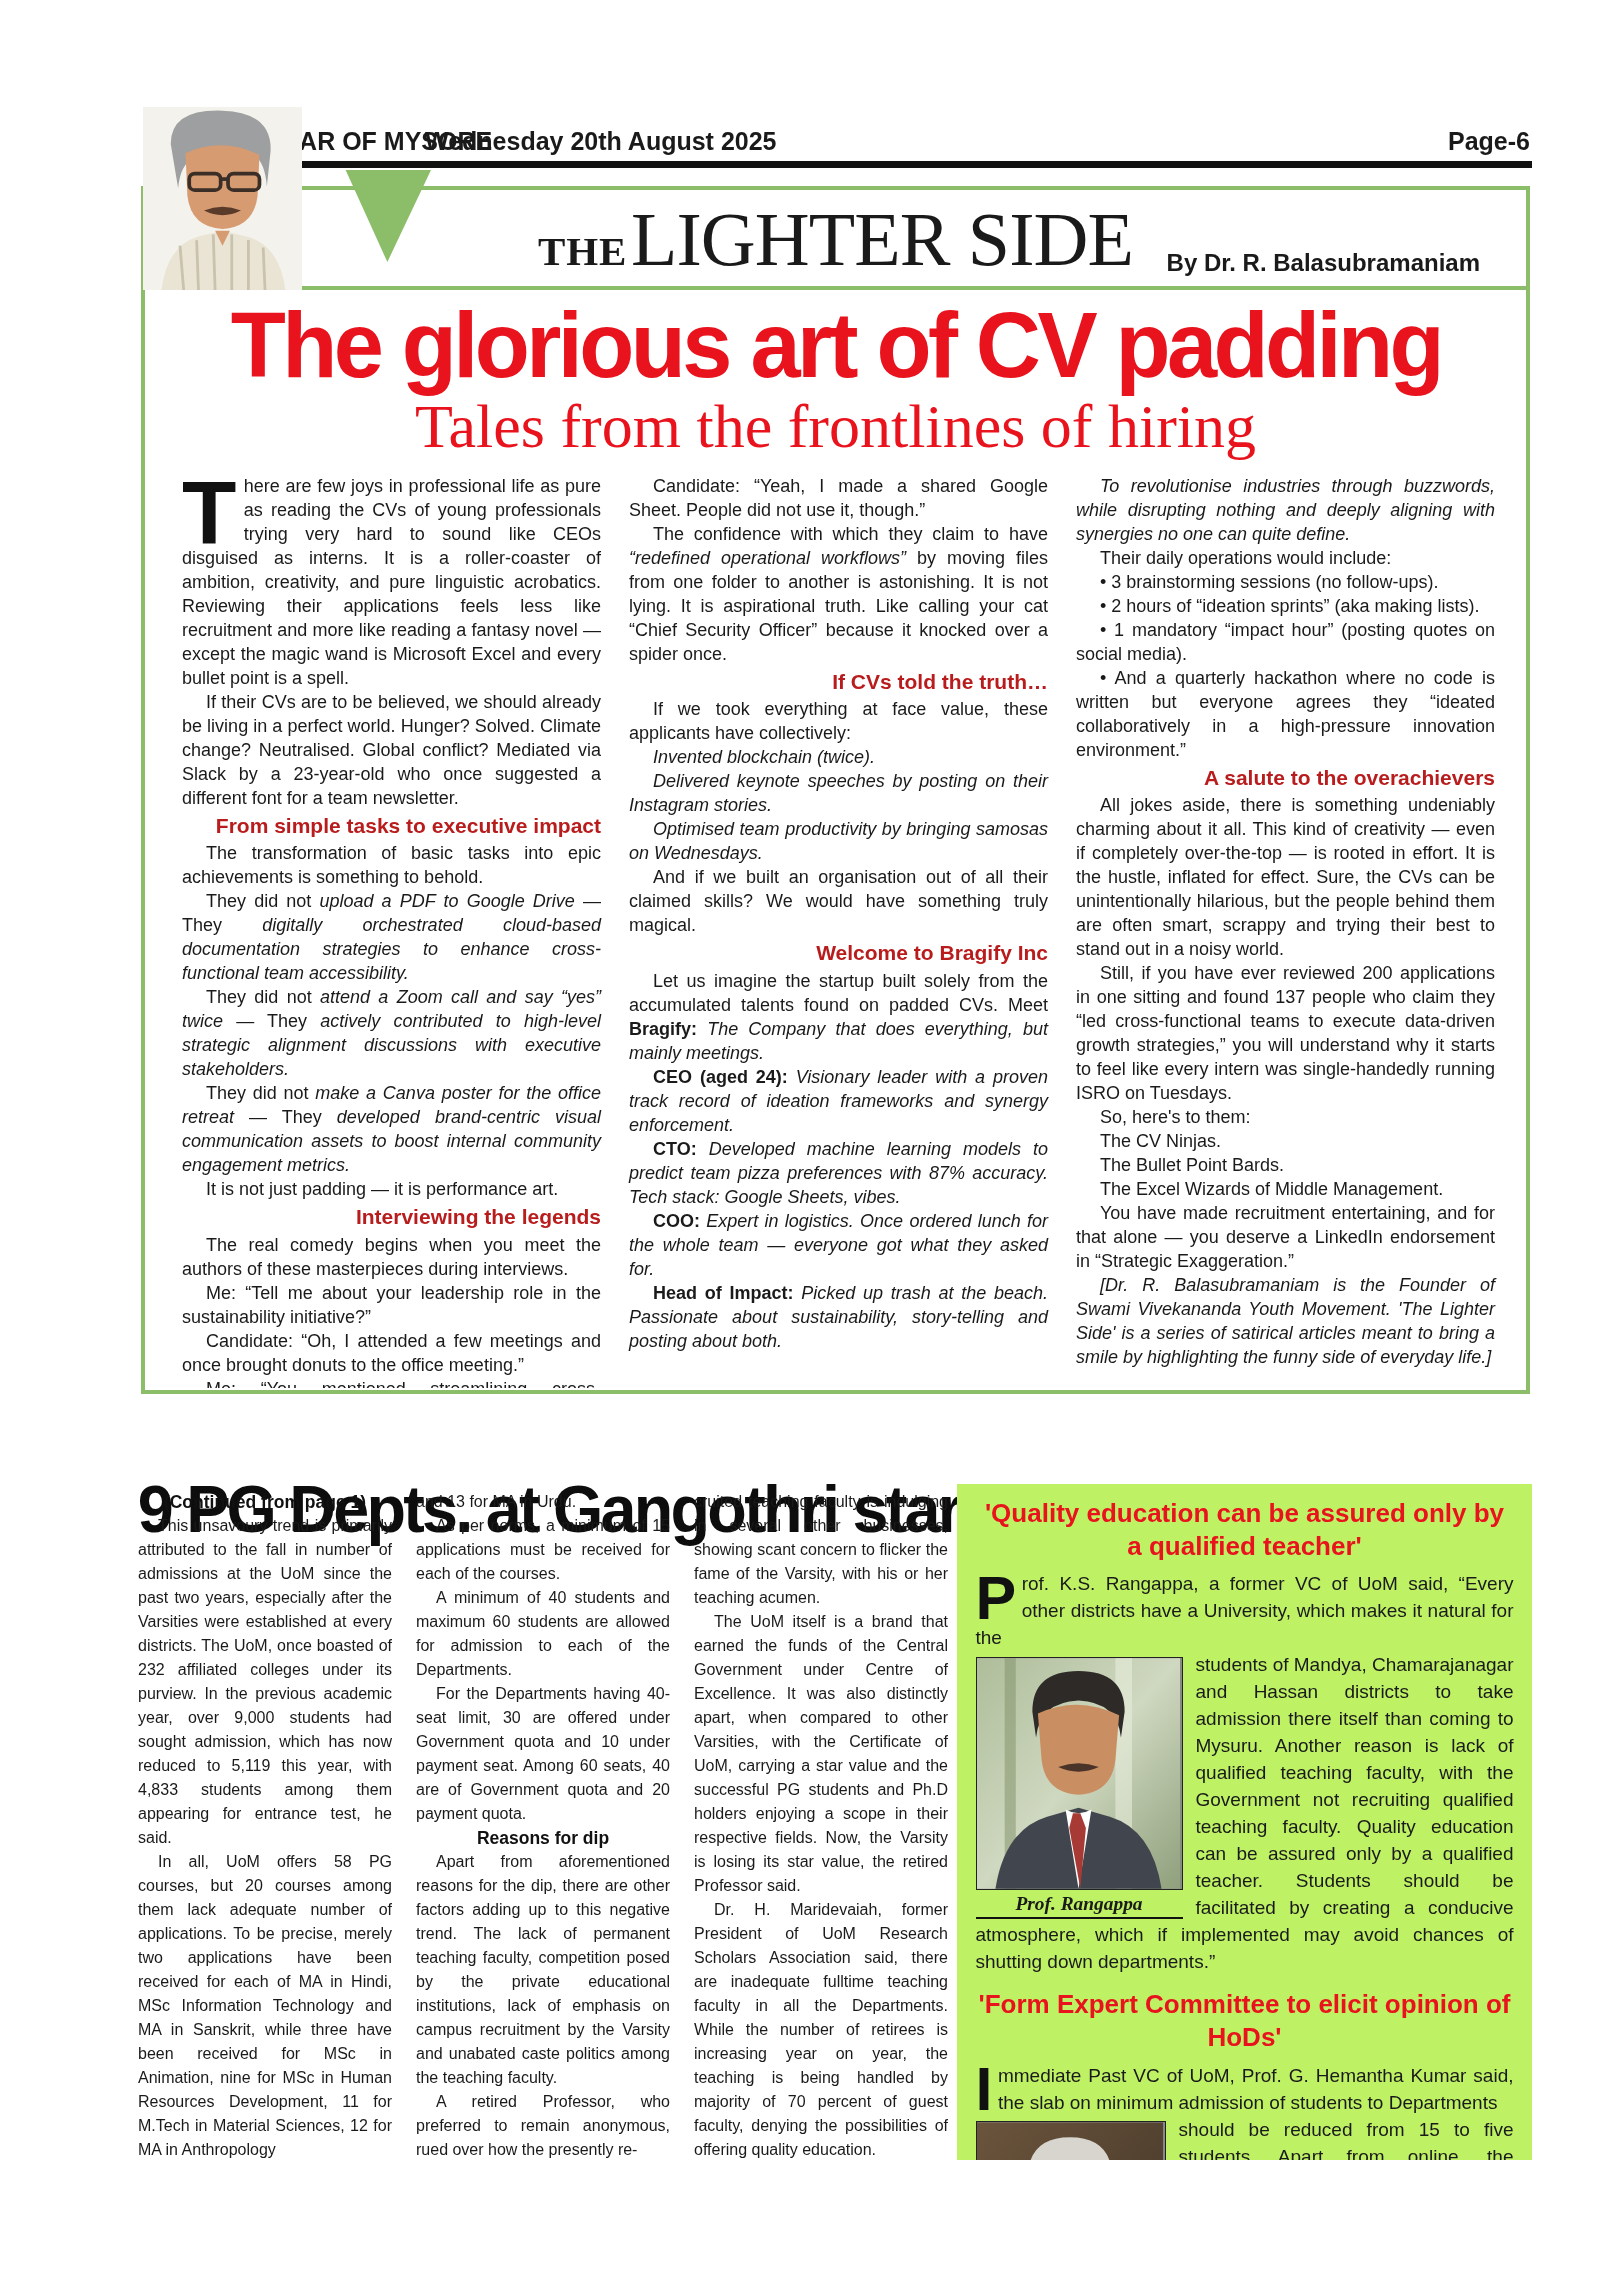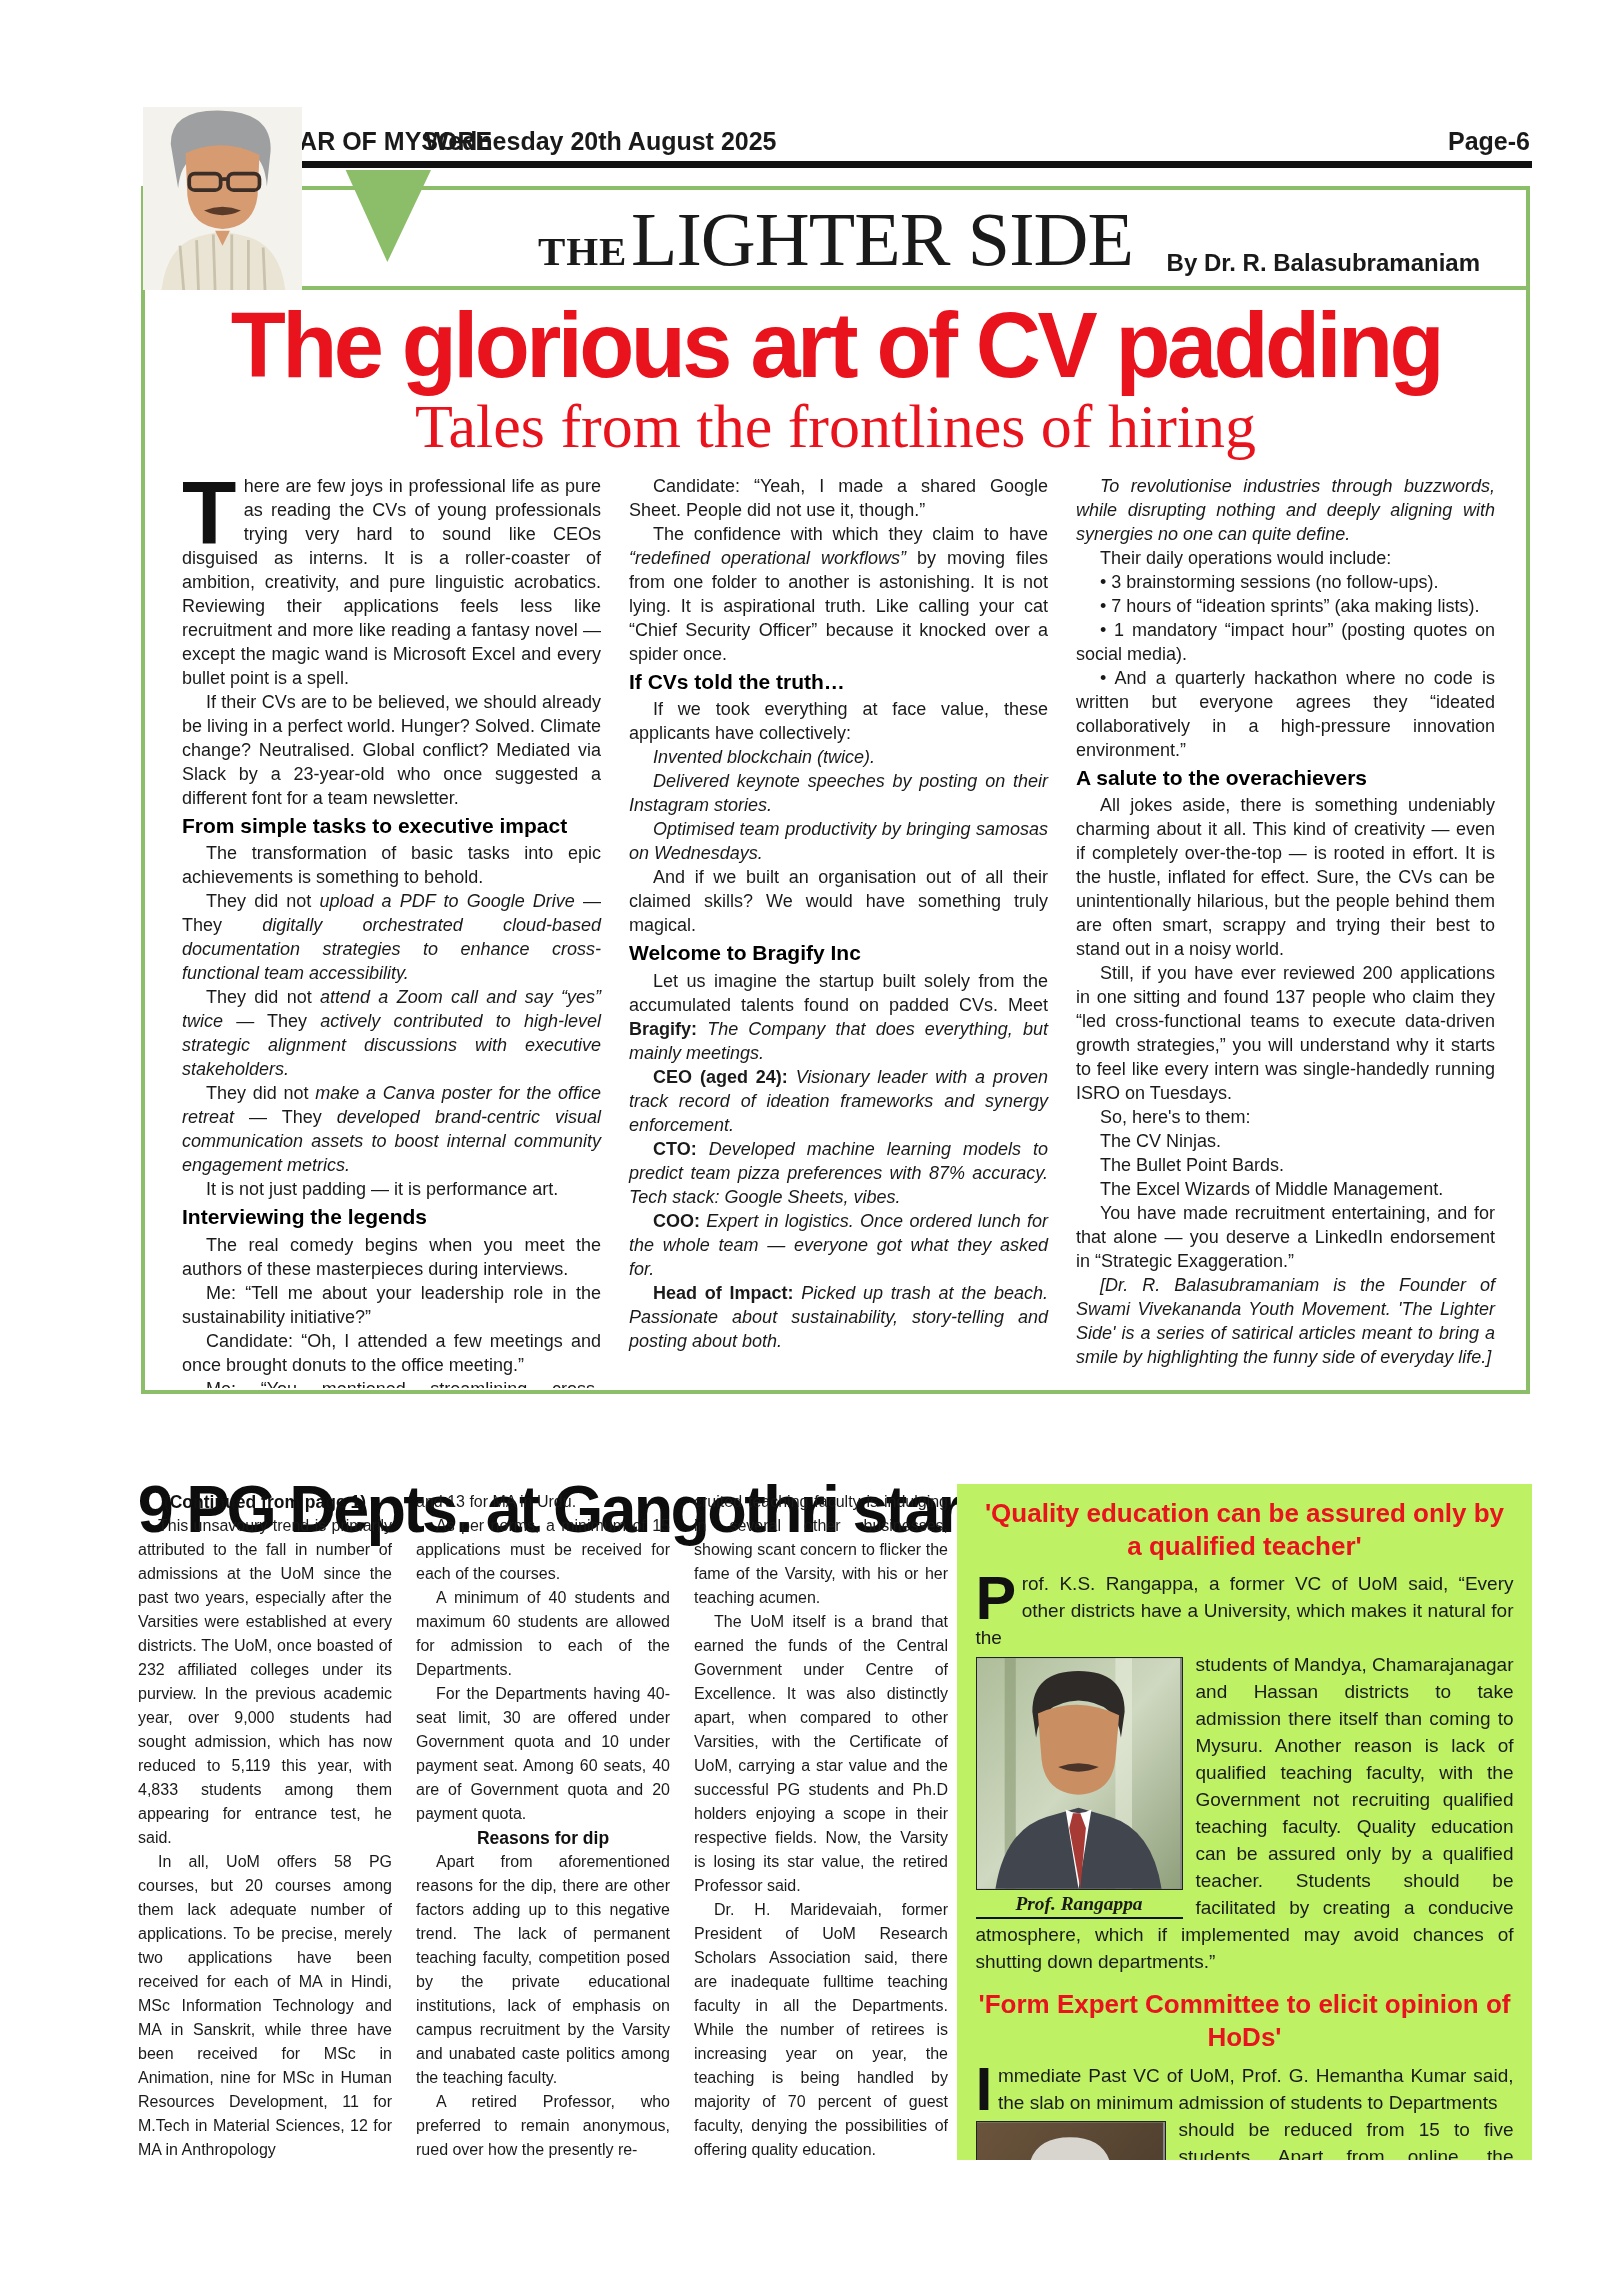--- a/index.html
+++ b/index.html
@@ -28,21 +28,21 @@
   .ls-subhead{margin:1.8px 0 0 0;text-align:center;font-family:"Liberation Serif",serif;color:#e8131d;font-size:62px;line-height:1.05;font-weight:normal;}
 
   .ls-cols{display:flex;gap:28px;padding:14.8px 31px 0 37px;height:914px;overflow:hidden;}
   .ls-col{flex:1;min-width:0;}
 
   .body{font-size:18px;line-height:24px;text-align:justify;text-indent:24px;margin:0;}
   .body.noind{text-indent:0;}
   .body.it{font-style:italic;}
   .body.credit{font-style:italic;}
   .hasdc{text-indent:0;}
-  .sec-h{color:#000000;font-weight:bold;text-align:left;font-size:21px;line-height:28px;margin:1.8px 0;}
+  .sec-h{color:#b91c1c;font-weight:bold;text-align:right;font-size:21px;line-height:28px;margin:1.8px 0;}
   .sec-hb{color:#111;font-weight:bold;text-align:center;font-size:17.5px;line-height:24px;margin:0;}
   .dc{float:left;font-weight:bold;font-size:89px;line-height:68px;margin:3.7px 7.4px 0 0;color:#111;}
 
   
   .pg-headline{position:absolute;left:88px;top:1471px;width:1444px;text-align:center;font-size:66px;font-weight:bold;letter-spacing:-2.8px;color:#0d0d0d;white-space:nowrap;}
   .pg-headline span{display:inline-block;transform:scaleX(0.98);transform-origin:center;}
 
   .pg-cols{position:absolute;left:138px;top:1490px;width:810px;display:flex;gap:24px;height:668px;overflow:hidden;}
   .pg-col{flex:1;min-width:0;}
   .pg-col .body{font-size:16px;line-height:24px;text-indent:20px;}
@@ -126,21 +126,21 @@
         <p class="body">Let us imagine the startup built solely from the accumulated talents found on padded CVs. Meet <b>Bragify:</b> <i>The Company that does everything, but mainly meetings.</i></p>
         <p class="body"><b>CEO (aged 24):</b> <i>Visionary leader with a proven track record of ideation frameworks and synergy enforcement.</i></p>
         <p class="body"><b>CTO:</b> <i>Developed machine learning models to predict team pizza preferences with 87% accuracy. Tech stack: Google Sheets, vibes.</i></p>
         <p class="body"><b>COO:</b> <i>Expert in logistics. Once ordered lunch for the whole team — everyone got what they asked for.</i></p>
         <p class="body"><b>Head of Impact:</b> <i>Picked up trash at the beach. Passionate about sustainability, story-telling and posting about both.</i></p>
       </div>
     <div class="ls-col" id="ls-col-2">
         <p class="body it">To revolutionise industries through buzzwords, while disrupting nothing and deeply aligning with synergies no one can quite define.</p>
         <p class="body">Their daily operations would include:</p>
         <p class="body">• 3 brainstorming sessions (no follow-ups).</p>
-        <p class="body">• 7 hours of “ideation sprints” (aka making lists).</p>
+        <p class="body">• 2 hours of “ideation sprints” (aka making lists).</p>
         <p class="body">• 1 mandatory “impact hour” (posting quotes on social media).</p>
         <p class="body">• And a quarterly hackathon where no code is written but everyone agrees they “ideated collaboratively in a high-pressure innovation environment.”</p>
         <h3 class="sec-h">A salute to the overachievers</h3>
         <p class="body">All jokes aside, there is something undeniably charming about it all. This kind of creativity — even if completely over-the-top — is rooted in effort. It is the hustle, inflated for effect. Sure, the CVs can be unintentionally hilarious, but the people behind them are often smart, scrappy and trying their best to stand out in a noisy world.</p>
         <p class="body">Still, if you have ever reviewed 200 applications in one sitting and found 137 people who claim they “led cross-functional teams to execute data-driven growth strategies,” you will understand why it starts to feel like every intern was single-handedly running ISRO on Tuesdays.</p>
         <p class="body">So, here's to them:</p>
         <p class="body">The CV Ninjas.</p>
         <p class="body">The Bullet Point Bards.</p>
         <p class="body">The Excel Wizards of Middle Management.</p>
         <p class="body">You have made recruitment entertaining, and for that alone — you deserve a LinkedIn endorsement in “Strategic Exaggeration.”</p>

